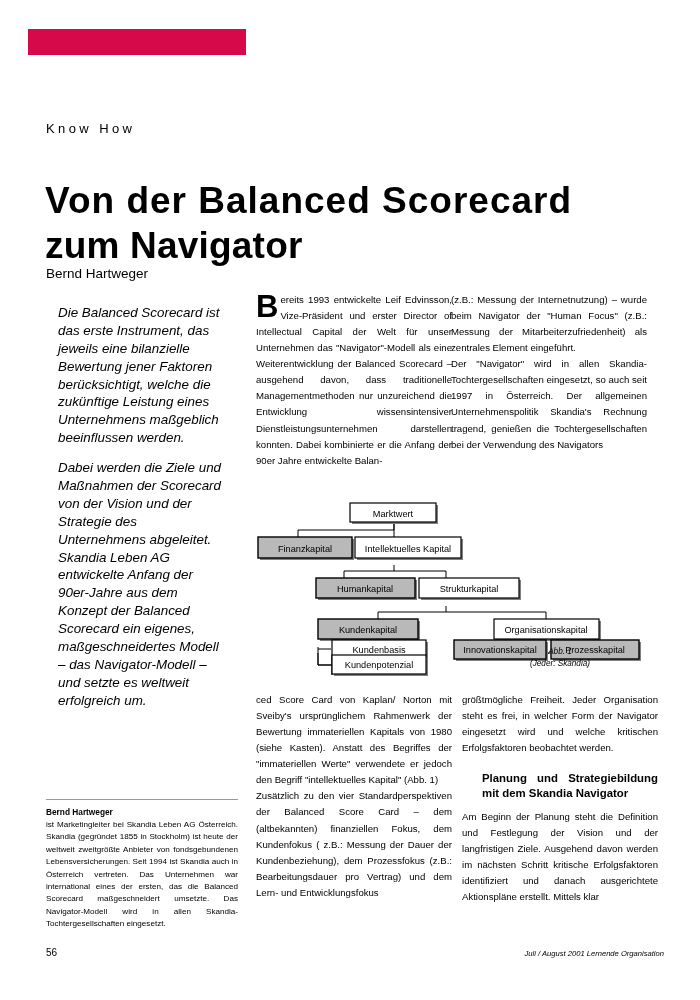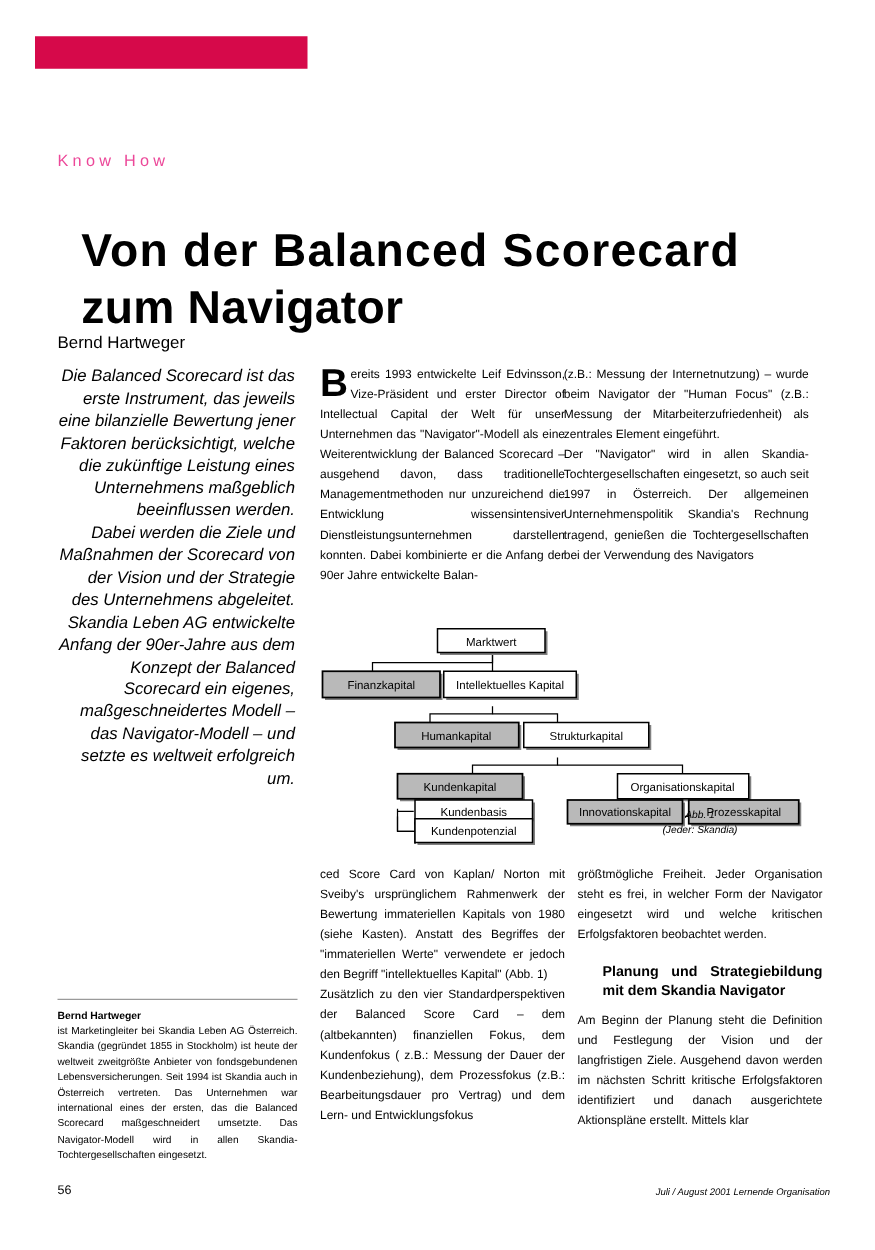--- a/index.html
+++ b/index.html
@@ -44,36 +44,35 @@
     margin-top: 21px;
   }
 
   
   .kicker {
     position: absolute;
     left: 46px;
     top: 121px;
     font-size: 13px;
     letter-spacing: 3.4px;
-    color: #ec4899;
+    color: #000000;
     white-space: nowrap;
   }
 
   
   .headline {
     position: absolute;
     left: 45px;
     top: 153px;
     width: 620px;
     font-size: 37px;
     line-height: 1.22;
     font-weight: bold;
     letter-spacing: -0.2px;
     color: #000;
-    margin-left: 20px;
   }
   .headline .ln1 { display: block; letter-spacing: 1.0px; }
   .headline .ln2 { display: block; letter-spacing: 0.2px; }
 
   .byline {
     position: absolute;
     left: 46px;
     top: 266px;
     font-size: 13.5px;
     color: #000;
@@ -88,21 +87,21 @@
     width: 190px;
   }
   .lead {
     font-size: 13.4px;
     line-height: 1.335;
     font-style: italic;
     font-weight: 500;
     text-align: left;
     color: #000;
   }
-  .lead p { margin: 0; text-align: right; }
+  .lead p { margin: 12px; }
 
   .bio-box {
     position: absolute;
     left: 46px;
     top: 799px;
     width: 192px;
   }
   .bio-rule {
     width: 100%;
     height: 1px;

